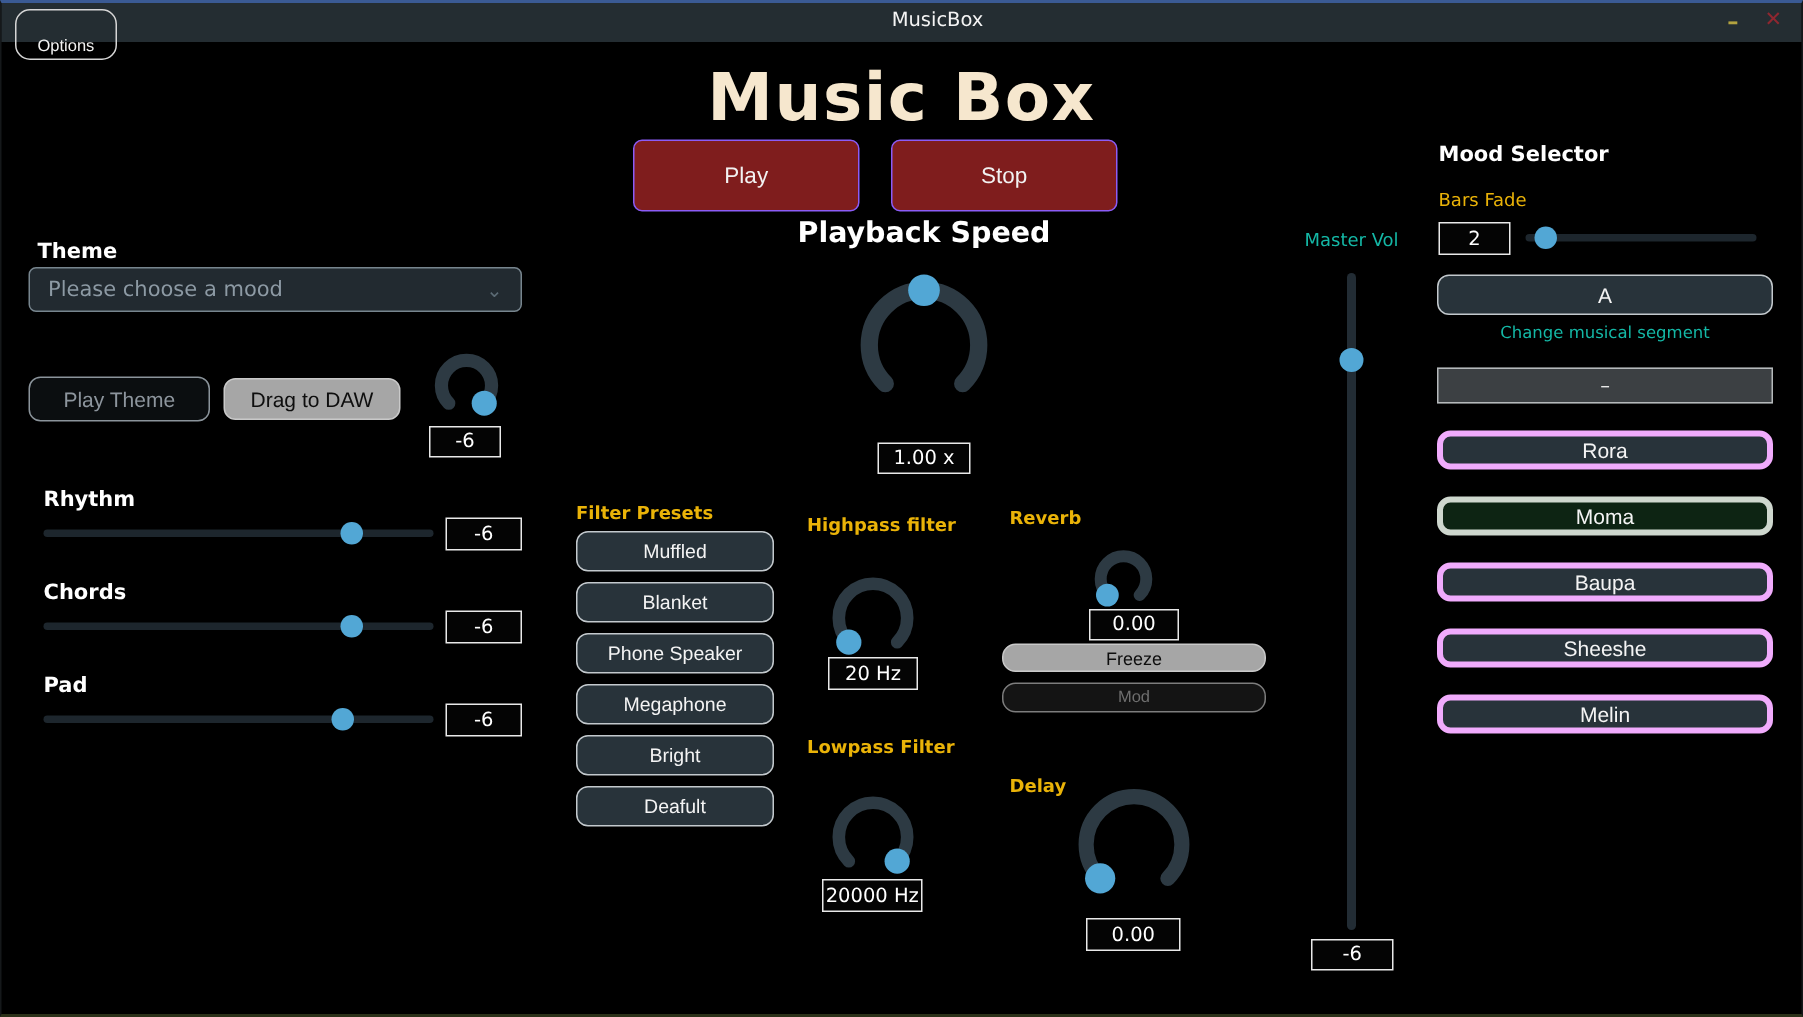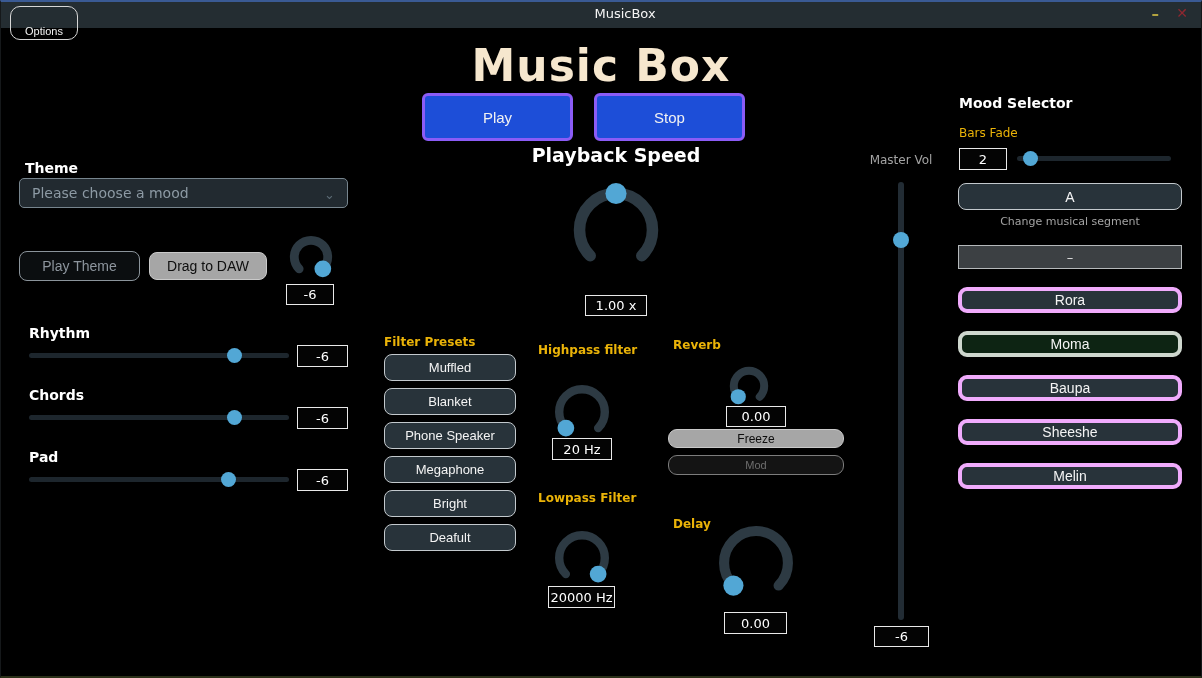--- a/index.html
+++ b/index.html
@@ -16,21 +16,21 @@
                  border:1px solid #d6d6d6; border-radius:10px; background:transparent;
                  color:#f2f2f2; font-size:11px; line-height:17px; cursor:default; }
   .win-title { position:absolute; left:0; right:0; top:4px; text-align:center;
                color:#f5f5f5; font-size:13px;padding-left:48px; }
   .win-min { position:absolute; right:42px; top:3px; color:#b3a33f; font-size:15px; font-weight:700; }
   .win-close { position:absolute; right:13px; top:3px; color:#8f2730; font-size:14px; font-weight:700; }
 
   
   .big-title { position:absolute; left:0; width:100%; top:38px; text-align:center;
                color:#f6e7ce; font-size:44px; font-weight:700; letter-spacing:1px; }
-  .btn-dark { position:absolute; background:#1d4ed8; border:3px solid #8b5cf6;
+  .btn-dark { position:absolute; background:#7f1d1d; border:1px solid #8b5cf6;
               border-radius:6px; color:#f2f2f2; font-size:15px;
               display:flex; align-items:center; justify-content:center; }
   .btn-slate { position:absolute; background:#28333a; border:1px solid #c3c9cd;
                border-radius:8px; color:#f4f4f4; font-size:13px;
                display:flex; align-items:center; justify-content:center; }
   .label-b { position:absolute; color:#fff; font-weight:700; font-size:14px; }
   .label-m { position:absolute; color:#eab308; font-weight:600; font-size:12px; }
   .value-box { position:absolute; background:#040404; border:1px solid #e9e9e9;
                color:#fff; font-size:13px; display:flex; align-items:center;
                justify-content:center; }
@@ -58,21 +58,21 @@
 
   
   .mood-current { position:absolute; left:957px; top:243px; width:224px; height:24px;
                   background:#3c4043; border:1px solid #b5b9bb; color:#e8e8e8;
                   font-size:13px; display:flex; align-items:center; justify-content:center; }
   .mood-btn { position:absolute; left:957px; width:224px; height:26px;
               background:#28333a; border:4px solid #f0abfc; border-radius:9px;
               color:#f4f4f4; font-size:14px; display:flex; align-items:center;
               justify-content:center; }
   .mood-selected { background:#0d2413; border-color:#ced7ce; }
-  .caption { position:absolute; color:#a3a3a3; font-size:11px; text-align:center; }
+  .caption { position:absolute; color:#14b8a6; font-size:11px; text-align:center; }
 
   .v-track { position:absolute; left:897px; top:180px; width:6px; height:438px;
              background:#222c34; border-radius:3px; }
 </style>
 </head>
 <body>
 
 <div id="app">
 
   <div class="titlebar">

